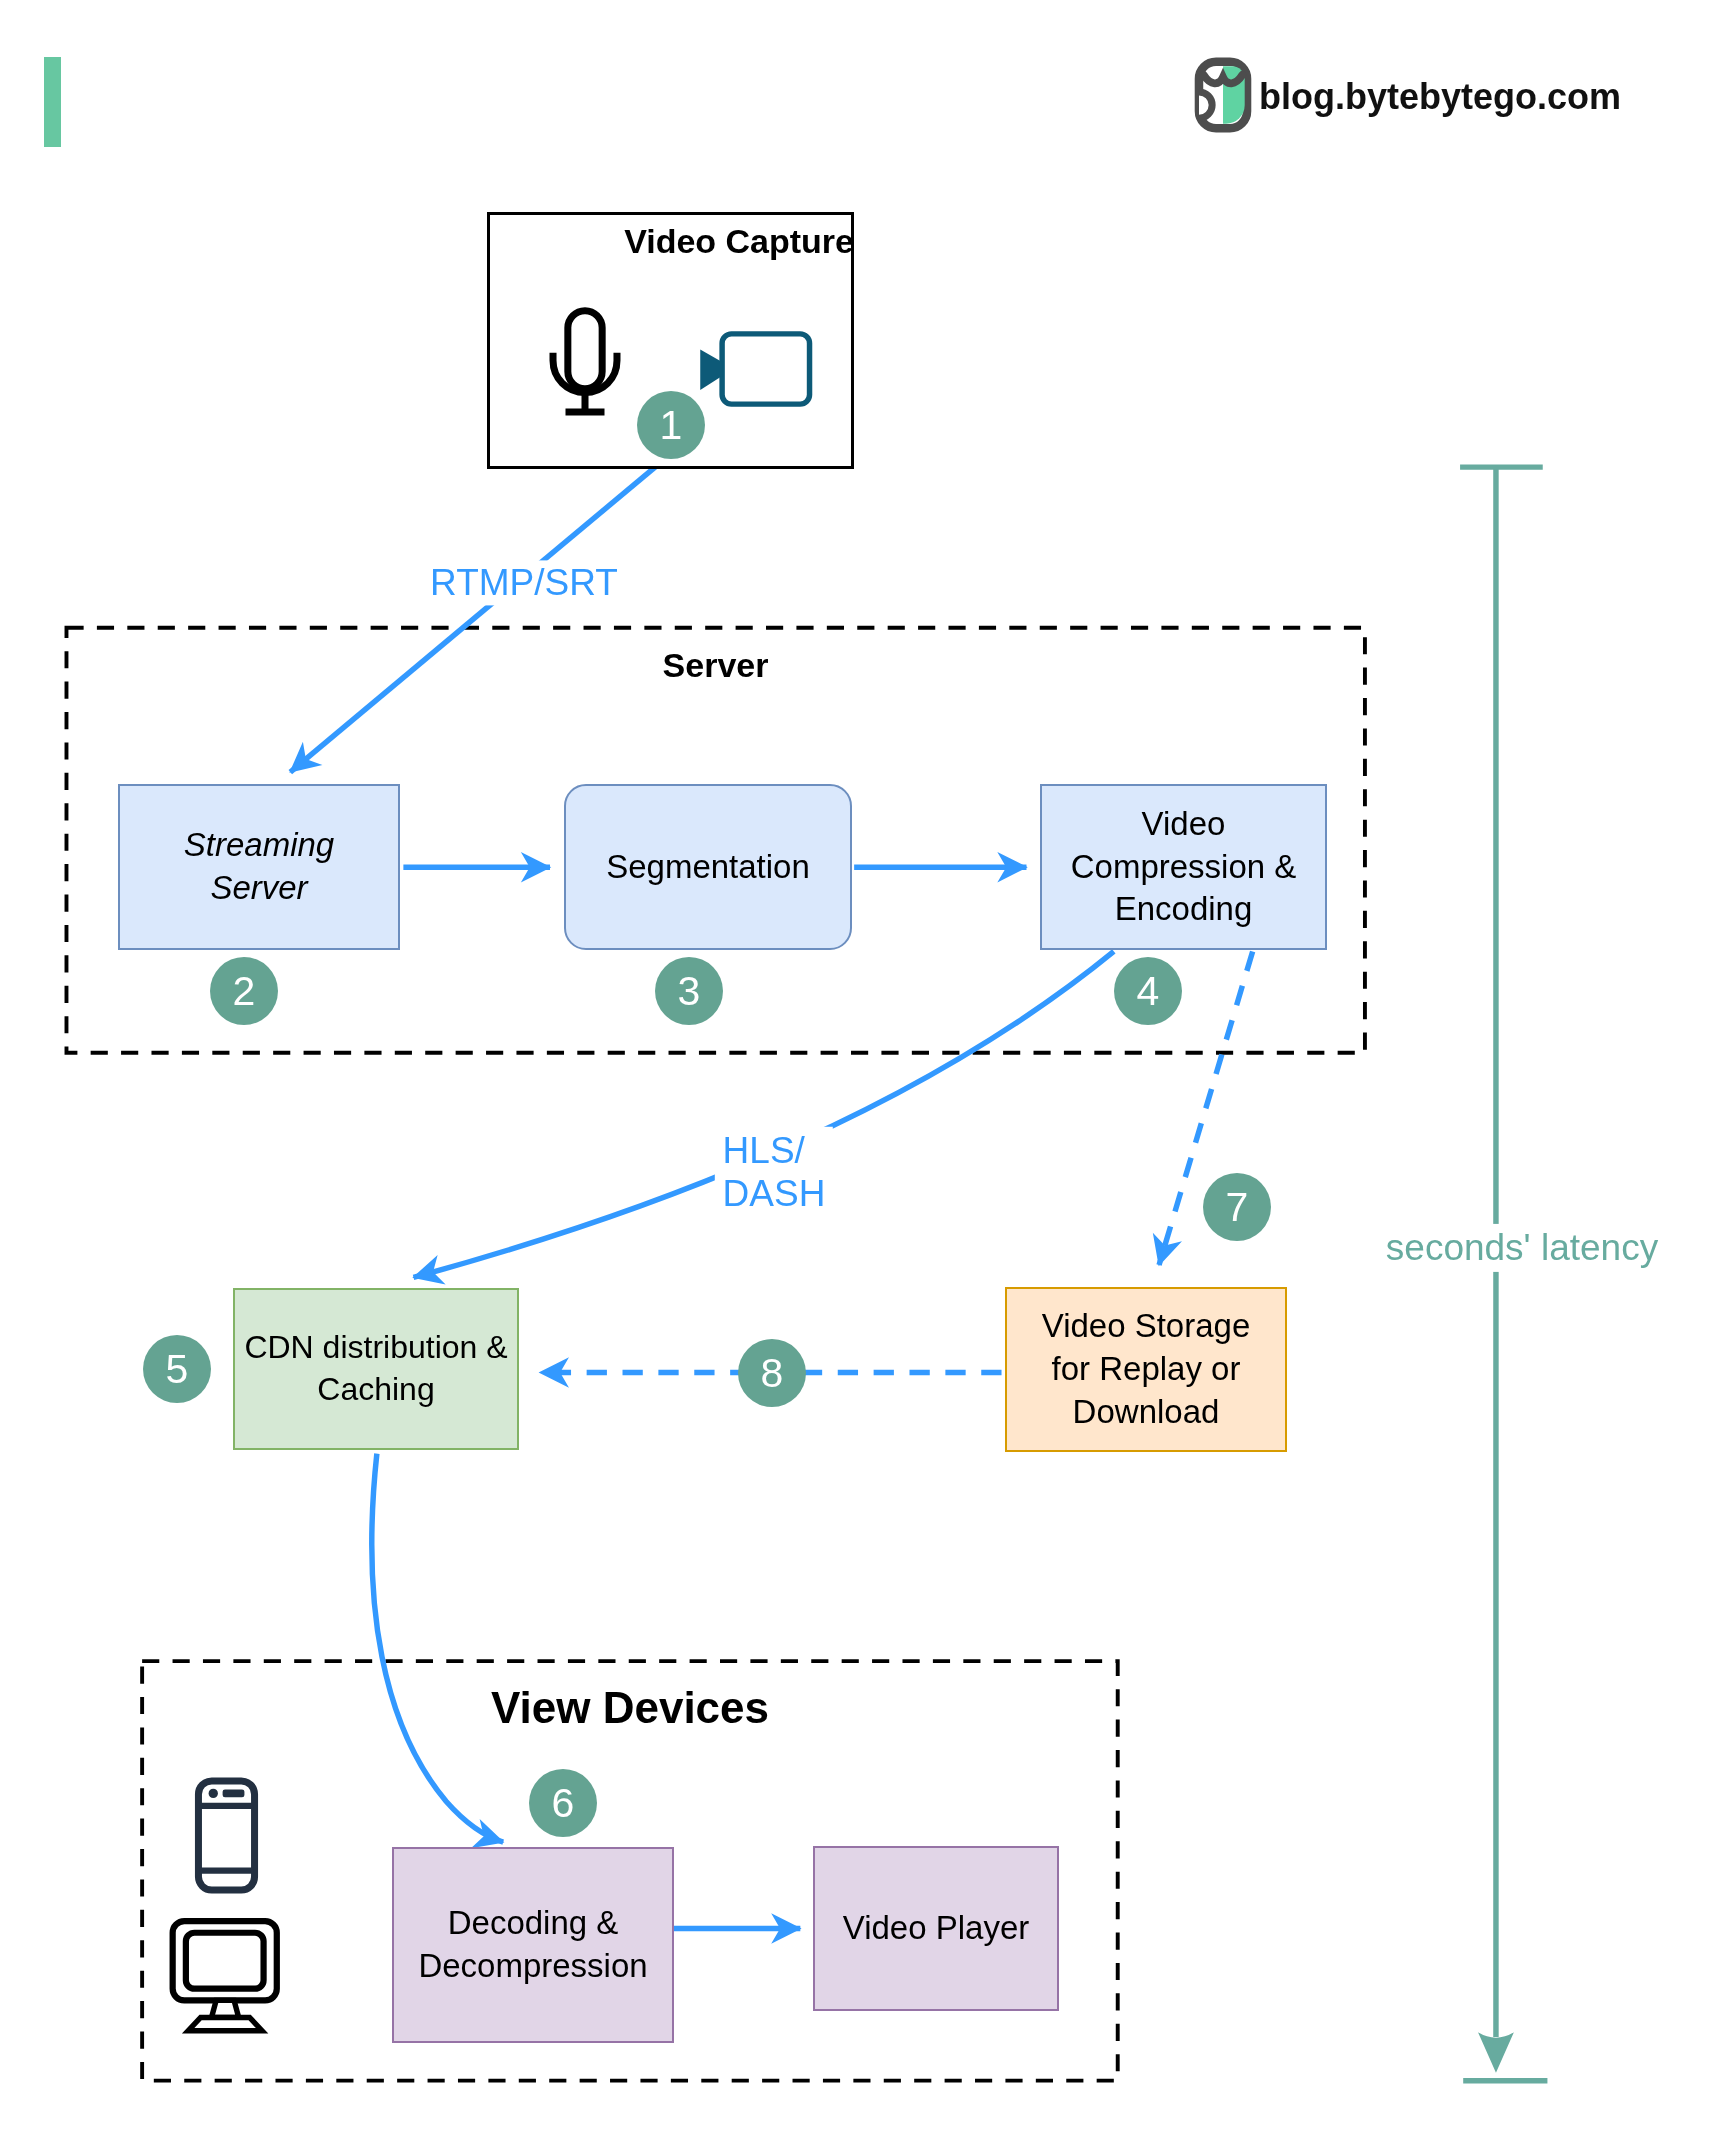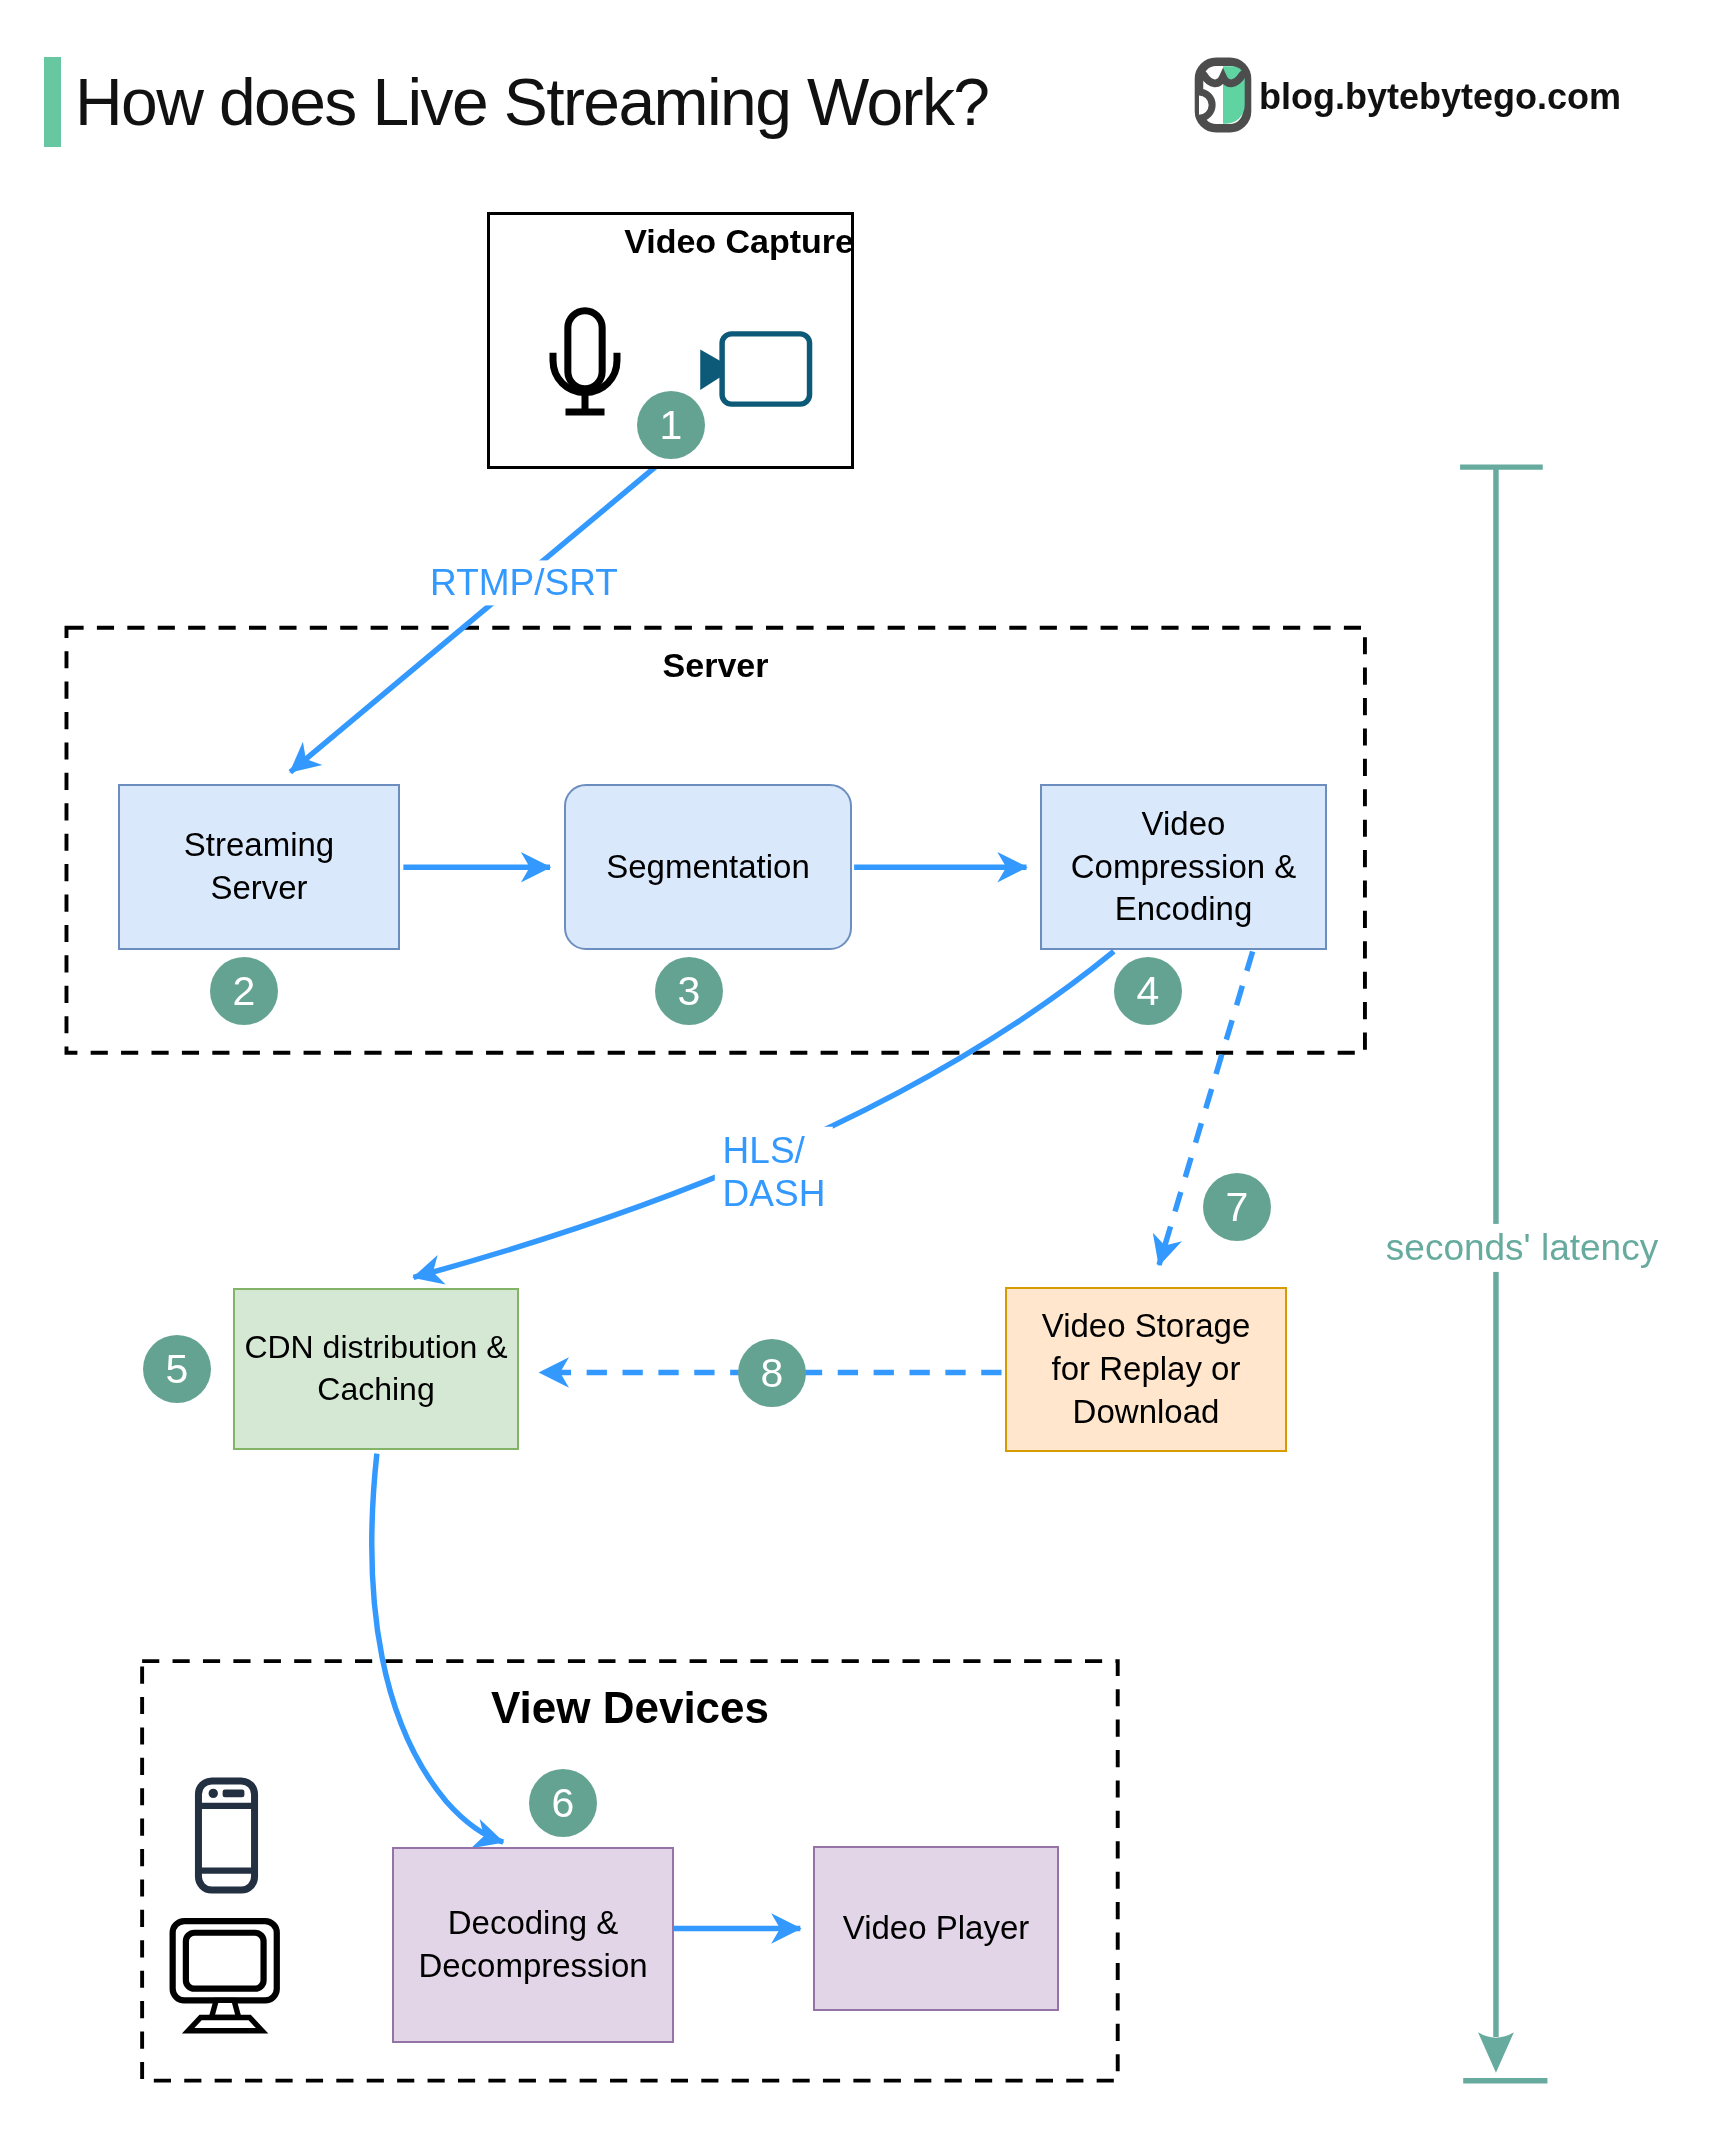--- a/index.html
+++ b/index.html
@@ -13,21 +13,21 @@
     font-size:66px;letter-spacing:-1.6px;color:#111;z-index:2;white-space:nowrap;}
   .site-label{left:1259px;top:56px;height:81px;display:flex;align-items:center;
     font-size:36px;font-weight:bold;color:#111;z-index:2;white-space:nowrap;}
   .logo-wrap{left:1192px;top:56px;width:62px;height:78px;z-index:2;}
   
   .node{display:flex;align-items:center;justify-content:center;text-align:center;
     font-size:33px;line-height:1.3;color:#000;z-index:2;box-sizing:border-box;}
   .capture-box{left:487px;top:212px;width:367px;height:257px;background:#fff;border:3.1px solid #000;}
   .capture-title{left:487px;top:222px;width:367px;text-align:right;font-size:34px;font-weight:bold;z-index:3;}
   .blue-node{background:#dae8fc;border:2.3px solid #6c8ebf;}
-  .n-streaming{left:118px;top:784px;width:282px;height:166px;padding:0 40px;}
+  .n-streaming{left:118px;top:784px;width:282px;height:166px;padding:0 40px;font-style:italic;}
   .n-segmentation{left:564px;top:784px;width:288px;height:166px;border-radius:22px;}
   .n-compression{left:1040px;top:784px;width:287px;height:166px;padding:0 23.4px;}
   .green-node{left:233px;top:1288px;width:286px;height:162px;background:#d5e8d4;border:2.3px solid #82b366;font-size:32px;}
   .orange-node{left:1005px;top:1287px;width:282px;height:165px;background:#ffe6cc;border:2.3px solid #d79b00;padding:0 23.4px;}
   .purple-node{background:#e1d5e7;border:2.3px solid #9673a6;}
   .n-decoding{left:392px;top:1847px;width:282px;height:196px;padding:0 25px;}
   .n-player{left:813px;top:1846px;width:246px;height:165px;}
   
   .server-title{left:66px;top:646px;width:1299px;text-align:center;font-size:34px;font-weight:bold;z-index:2;}
   .view-title{left:142px;top:1683px;width:976px;text-align:center;font-size:44px;font-weight:bold;z-index:2;}
@@ -81,21 +81,20 @@
 
     <g>
       <path d="M1872 599 H1978" stroke="#67ab9f" stroke-width="7" fill="none"></path>
       <path d="M1918 600 V2612" stroke="#67ab9f" stroke-width="7" fill="none"></path>
       <path d="M1918 2658 L1895 2606 Q1918 2620 1941 2606 Z" fill="#67ab9f"></path>
       <path d="M1876 2668 H1984" stroke="#67ab9f" stroke-width="7" fill="none"></path>
     </g>
   </svg>
 
   <div class="abs accent-bar"></div>
-  <div class="abs page-title">How does Live Streaming Work?</div>
   <div class="abs logo-wrap">
     <svg width="62" height="78" viewBox="0 0 80 100">
       <rect x="9" y="7" width="62" height="86" rx="22" fill="#ffffff" stroke="#4d4d4d" stroke-width="11"></rect>
       <path d="M40 13 h12 a16 16 0 0 1 16 16 v34 a24 24 0 0 1 -24 24 h-4 z" fill="#5fd3a2"></path>
       <path d="M15 24 C24 38 35 38 40 27 C45 38 56 38 65 24" stroke="#4d4d4d" stroke-width="10" fill="none" stroke-linecap="round"></path>
       <path d="M9 46 a17 17 0 0 1 0 34" fill="#ffffff" stroke="#4d4d4d" stroke-width="9"></path>
     </svg>
   </div>
   <div class="abs site-label">blog.bytebytego.com</div>
 

